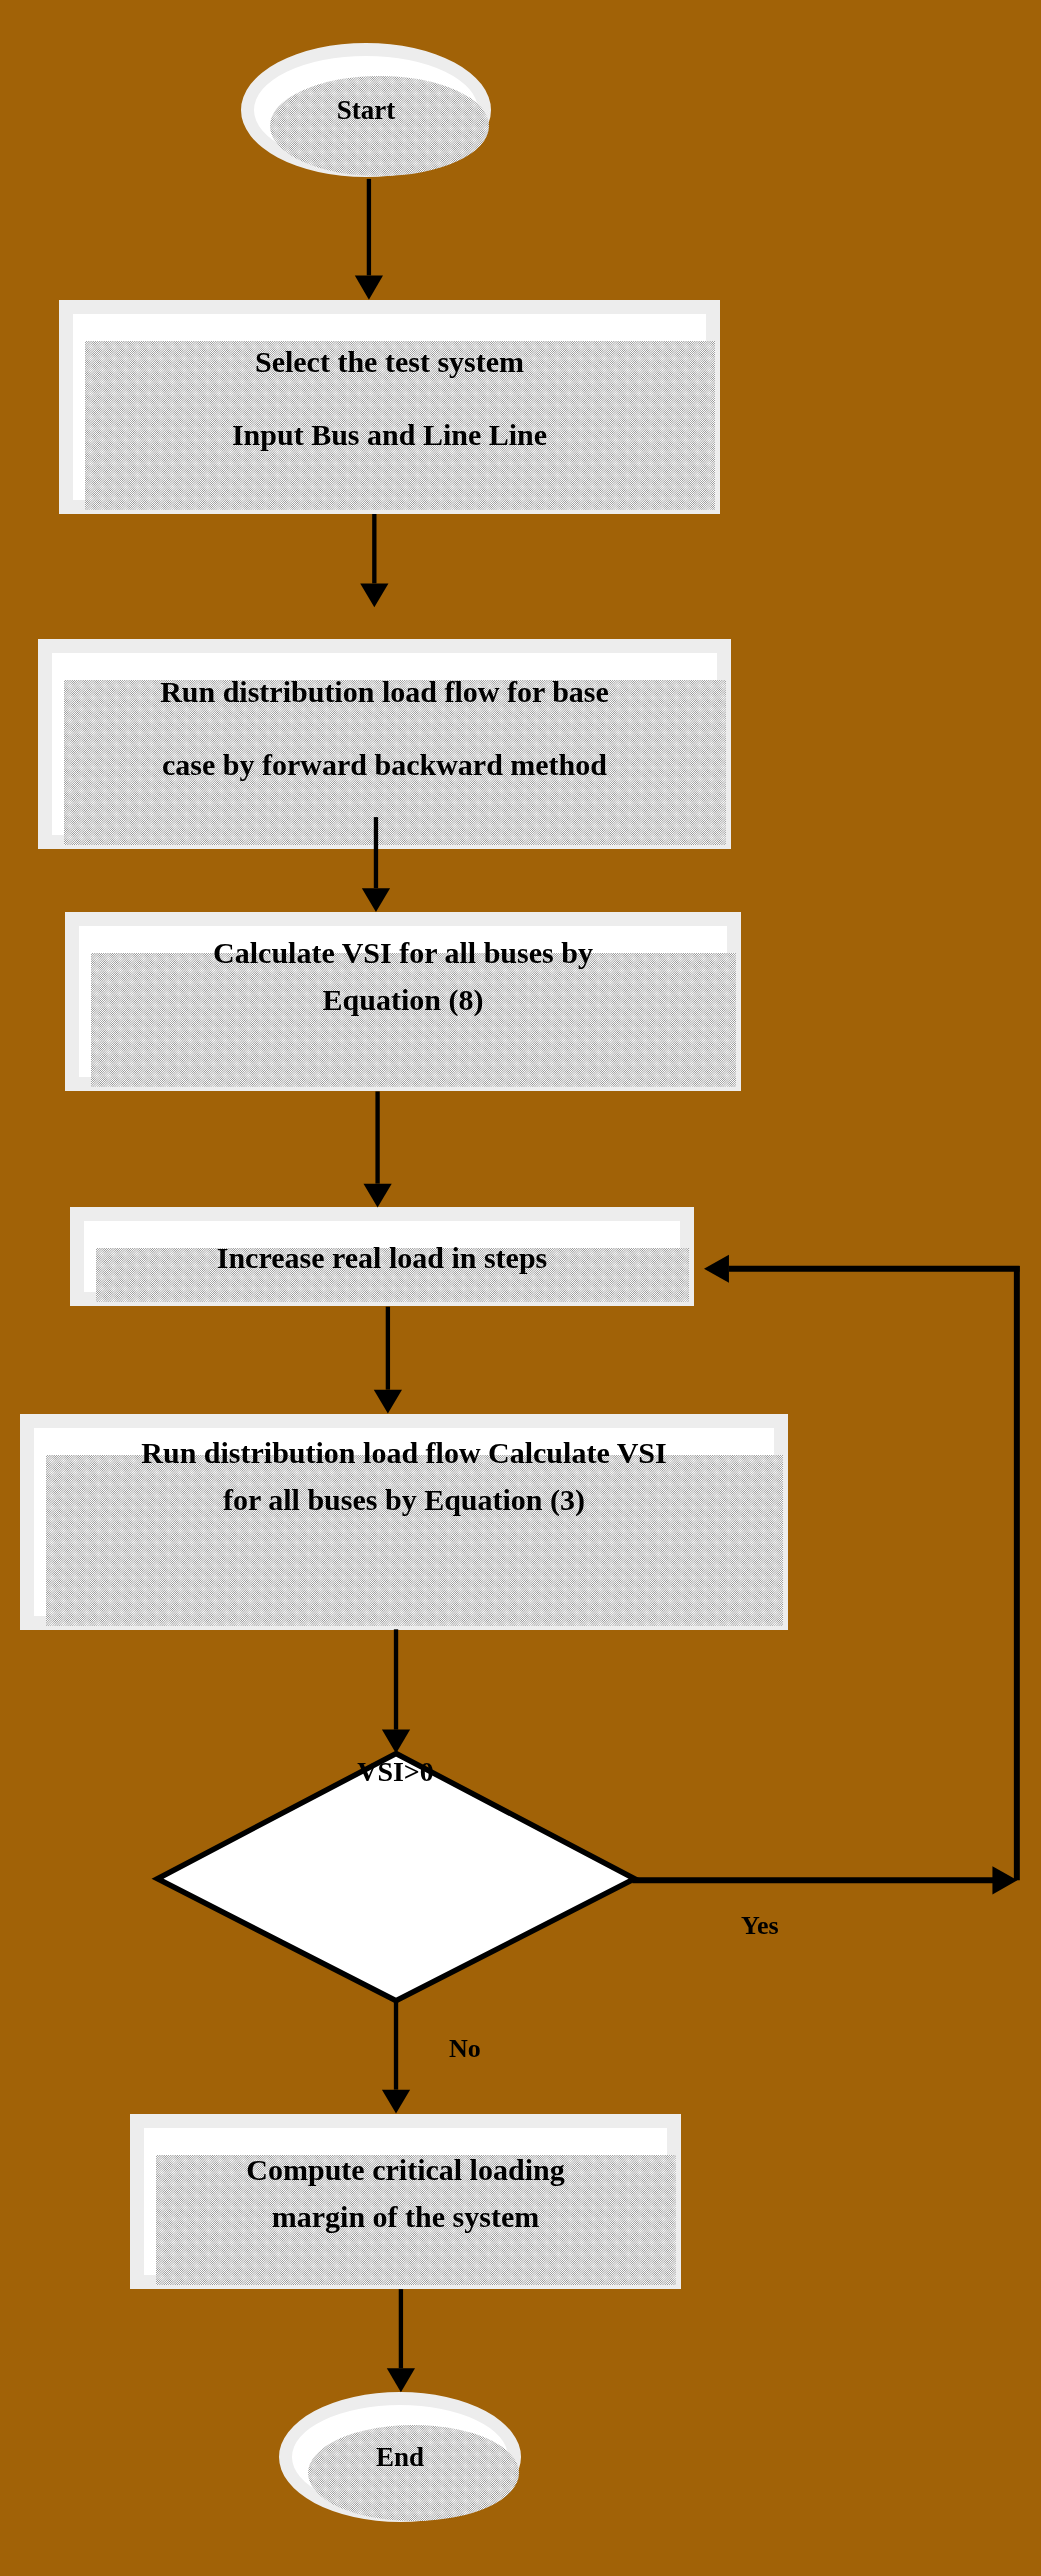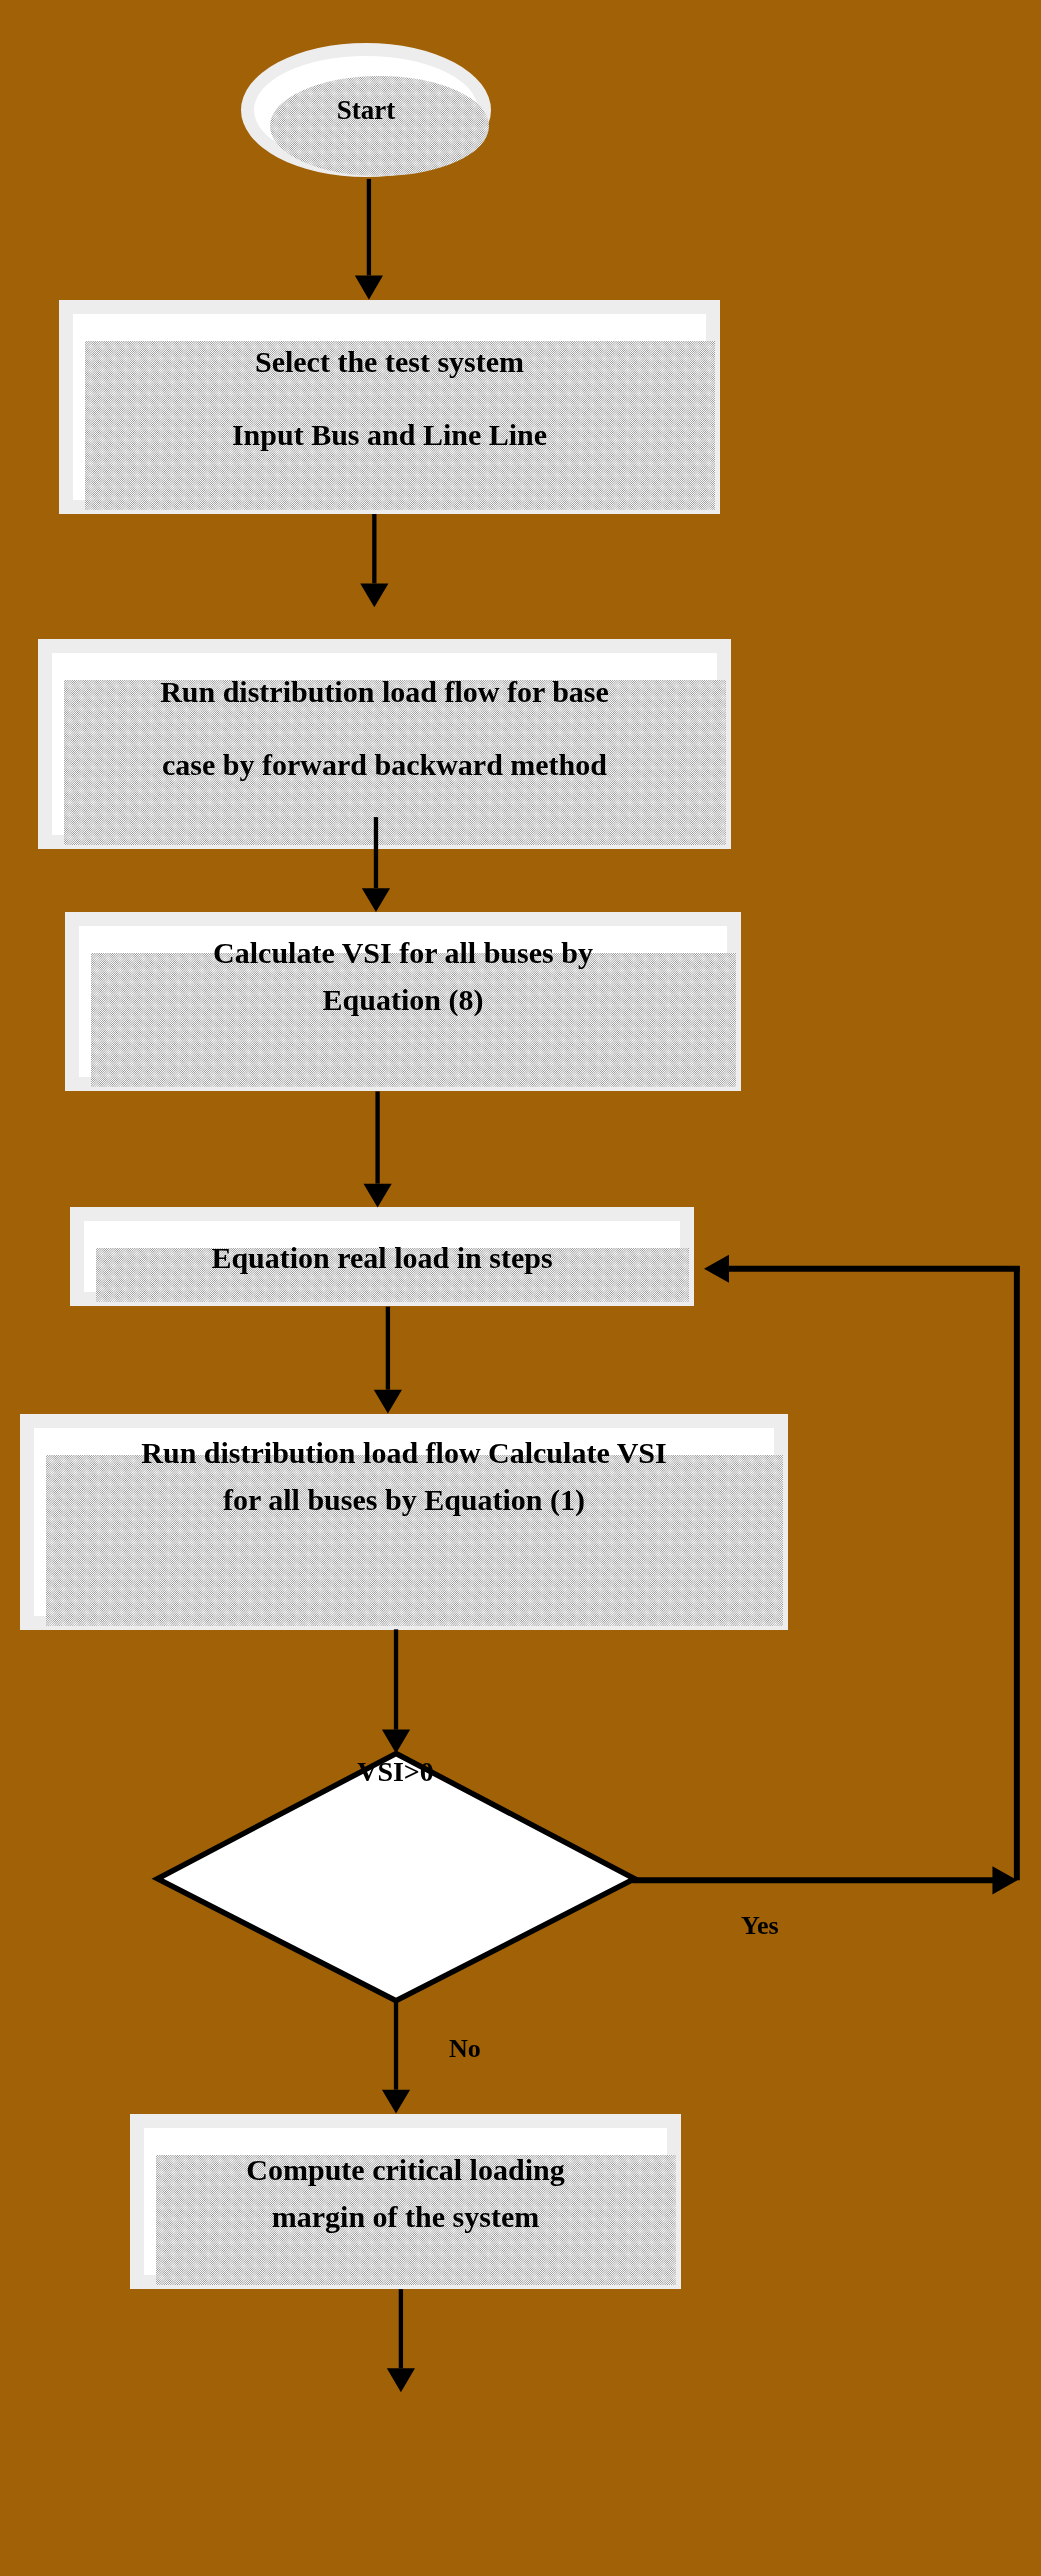--- a/index.html
+++ b/index.html
@@ -72,33 +72,36 @@
     <span>Run distribution load flow for base</span>
     <span>case by forward backward method</span>
   </div>
 
   <div class="shape box" id="n-calcvsi">
     <span>Calculate VSI for all buses by</span>
     <span>Equation (8)</span>
   </div>
 
   <div class="shape box" id="n-increase">
-    <span>Equation real load in steps</span>
+    <span>Increase real load in steps</span>
   </div>
 
   <div class="shape box" id="n-runflow">
     <span>Run distribution load flow Calculate VSI</span>
-    <span>for all buses by Equation (1)</span>
+    <span>for all buses by Equation (3)</span>
   </div>
 
   <div class="shape box" id="n-compute">
     <span>Compute critical loading</span>
     <span>margin of the system</span>
   </div>
 
+  <div class="shape oval" id="n-end">
+    <span>End</span>
+  </div>
 
   <div id="decision-label">VSI&gt;0</div>
 
   <div class="edge-label" id="label-yes">Yes</div>
   <div class="edge-label" id="label-no">No</div>
 
   <svg class="wires" width="1042" height="2576" viewBox="0 0 1921 4751">
 
     <polygon points="730,3234 1170,3465 730,3690 290,3465" fill="#ffffff" stroke="#000000" stroke-width="10"></polygon>
 

